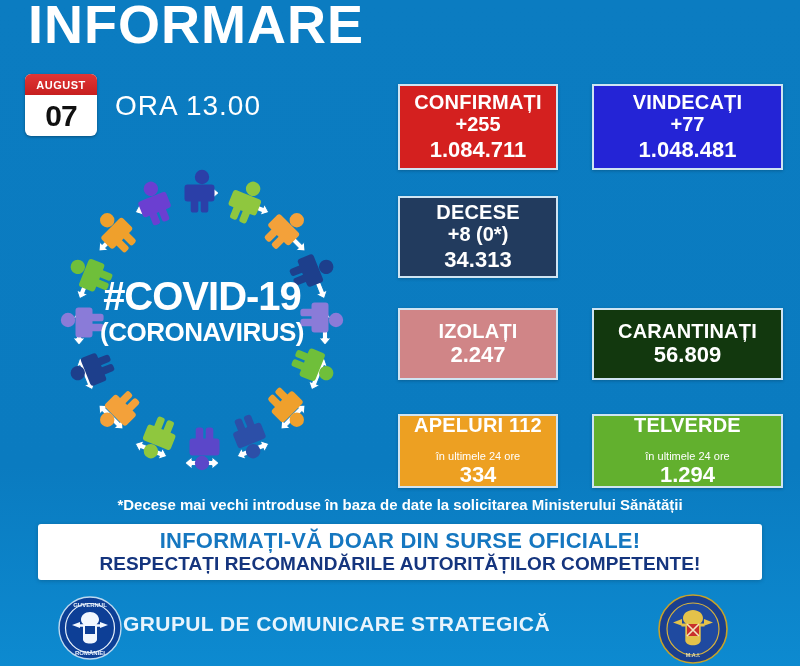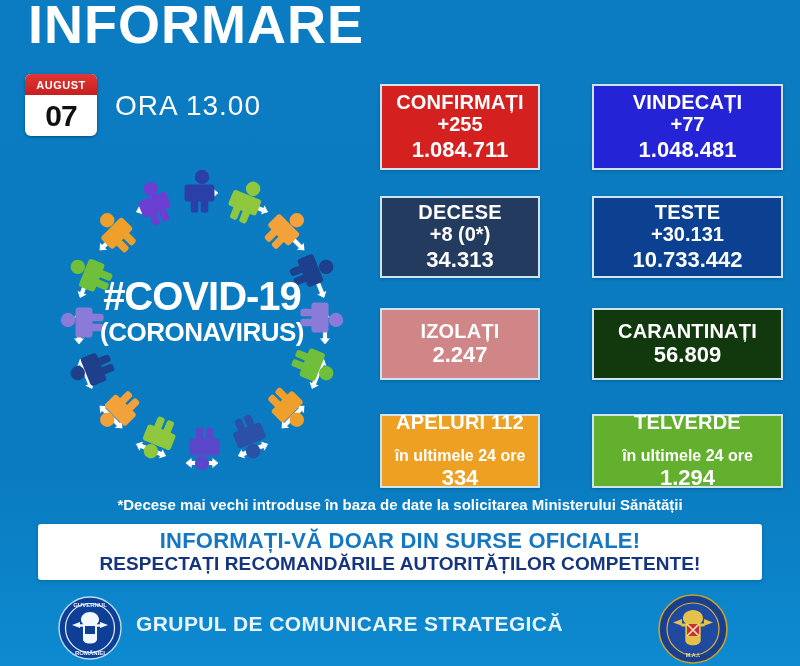--- a/index.html
+++ b/index.html
@@ -129,38 +129,38 @@
     box-shadow: 0 1px 3px rgba(0,0,0,0.22);
   }
   .stat .lbl {
     font-size: 20px;
     font-weight: bold;
     letter-spacing: 0.2px;
     line-height: 1.12;
     font-family: "Liberation Sans", sans-serif;
   }
   .stat .sublbl {
-    font-size: 16px;
-    font-weight: bold;
+    font-size: 11px;
+    font-weight: normal;
     line-height: 1.1;
     margin-top: 14px;
   }
   .stat .delta {
     font-size: 20px;
     font-weight: bold;
     line-height: 1.18;
   }
   .stat .total {
     font-size: 22px;
     font-weight: bold;
     line-height: 1.18;
   }
 
   
-  .col-l { left: 380px; width: 160px; }
+  .col-l { left: 398px; width: 160px; }
   .col-r { left: 592px; width: 191px; }
   .row-1 { top: 84px;  height: 86px; }
   .row-2 { top: 196px; height: 82px; }
   .row-3 { top: 308px; height: 72px; }
   .row-4 { top: 414px; height: 74px; }
 
   
   .footnote {
     position: absolute;
     left: 0;
@@ -202,21 +202,21 @@
     font-size: 19px;
     font-weight: bold;
     letter-spacing: 0.1px;
     line-height: 1.15;
     font-family: "Liberation Sans", sans-serif;
   }
 
   
   .footer-text {
     position: absolute;
-    left: 16px;
+    left: 3px;
     top: 612px;
     width: 667px;
     text-align: center;
     color: #e8f4fd;
     font-size: 21px;
     font-weight: bold;
     letter-spacing: 0.4px;
     font-family: "Liberation Sans", sans-serif;
   }
   .emblem-l { position: absolute; left: 58px; top: 596px; width: 64px; height: 64px; }
@@ -366,25 +366,20 @@
     <div class="delta">+77</div>
     <div class="total">1.048.481</div>
   </div>
 
   <div class="stat col-l row-2" style="background:#223b5e">
     <div class="lbl">DECESE</div>
     <div class="delta">+8 (0*)</div>
     <div class="total">34.313</div>
   </div>
 
-  <div class="stat col-r row-2" style="background:#0b4190">
-    <div class="lbl">TESTE</div>
-    <div class="delta">+30.131</div>
-    <div class="total">10.733.442</div>
-  </div>
 
   <div class="stat col-l row-3" style="background:#d08587">
     <div class="lbl">IZOLAȚI</div>
     <div class="total">2.247</div>
   </div>
 
   <div class="stat col-r row-3" style="background:#12380e">
     <div class="lbl">CARANTINAȚI</div>
     <div class="total">56.809</div>
   </div>

